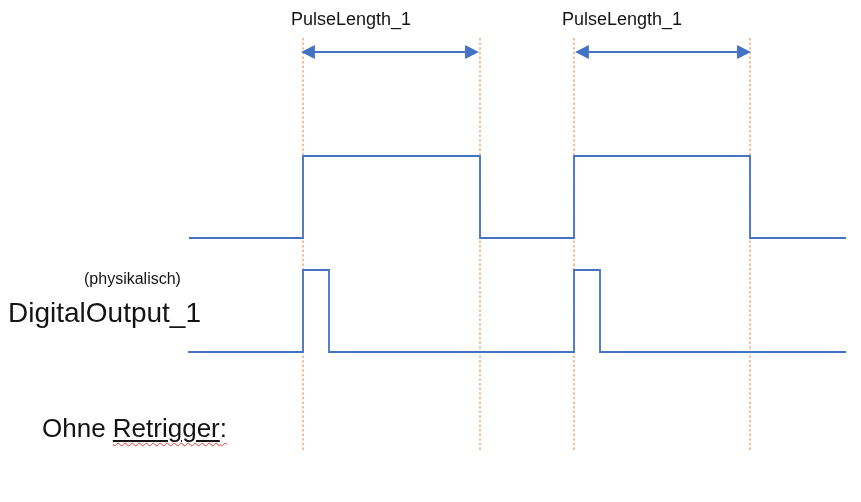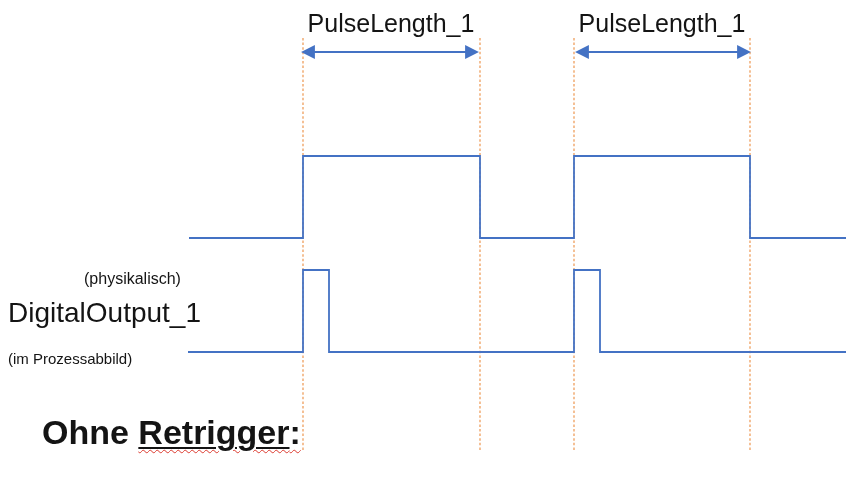--- a/index.html
+++ b/index.html
@@ -37,28 +37,28 @@
     stroke: var(--signal-blue, #4472C4);
     stroke-width: 1.8;
     fill: var(--signal-blue, #4472C4);
   }
   .lbl {
     position: absolute;
     white-space: nowrap;
     color: var(--text-black, #141414);
     line-height: 1.1;
   }
-  .pulse-label { font-size: 25px; width: 200px; text-align: center; }
+  .pulse-label { font-size: 18px; width: 200px; text-align: left; }
   .pulse-label-1 { left: 291px; top: 10px; }
   .pulse-label-2 { left: 562px; top: 10px; }
   .gpio-label   { left: 84px; top: 209px; font-size: 28px; }
   .gpio-sub     { left: 84px; top: 245px; font-size: 16px; margin-top: 25px; }
   .do-label     { left: 8px;  top: 298px; font-size: 28px; }
   .do-sub       { left: 8px;  top: 351px; font-size: 15px; }
-  .caption-heading { left: 42px; top: 414px; font-size: 34px; font-weight: bold; }
+  .caption-heading { left: 42px; top: 414px; font-size: 26px; font-weight: normal; }
   .caption-body    { left: 42px; top: 454px; font-size: 25px; letter-spacing: 0.2px; }
   .spellcheck {
     text-decoration: underline wavy var(--spellcheck-red, #DC3B30) 1px;
     text-underline-offset: 5px;
   }
   .solid-underlined {
     text-decoration: underline solid var(--text-black, #141414) 2px;
     text-underline-offset: 3px;
   }
 </style>
@@ -77,18 +77,17 @@
 
   <div class="lbl pulse-label pulse-label-1">PulseLength_1</div>
 
   <div class="lbl pulse-label pulse-label-2">PulseLength_1</div>
 
 
   <div class="lbl gpio-sub">(physikalisch)</div>
 
   <div class="lbl do-label">DigitalOutput_1</div>
 
-  <div class="lbl do-sub">(im Prozessabbild)</div>
 
   <div class="lbl caption-heading"><span>Ohne </span><span class="spellcheck"><span class="solid-underlined">Retrigger</span><span>:</span></span></div>
 
 
 </div>
 
 </body></html>

